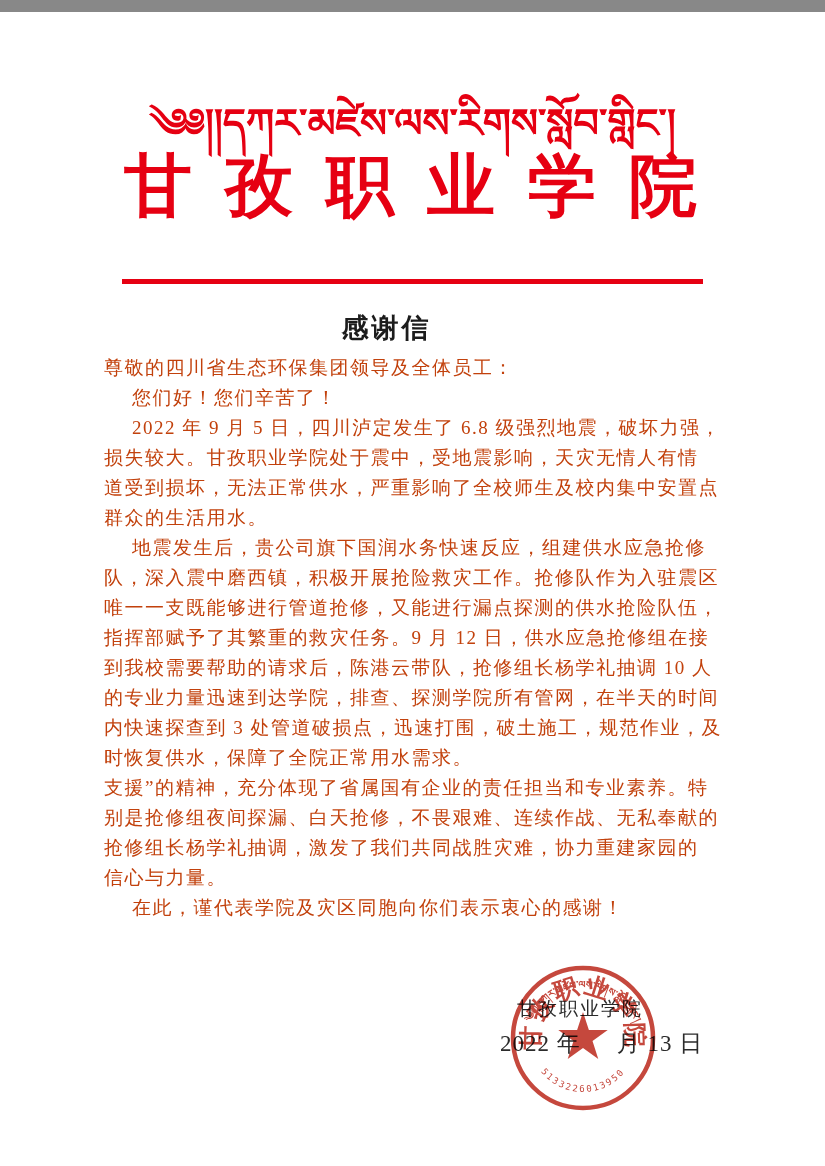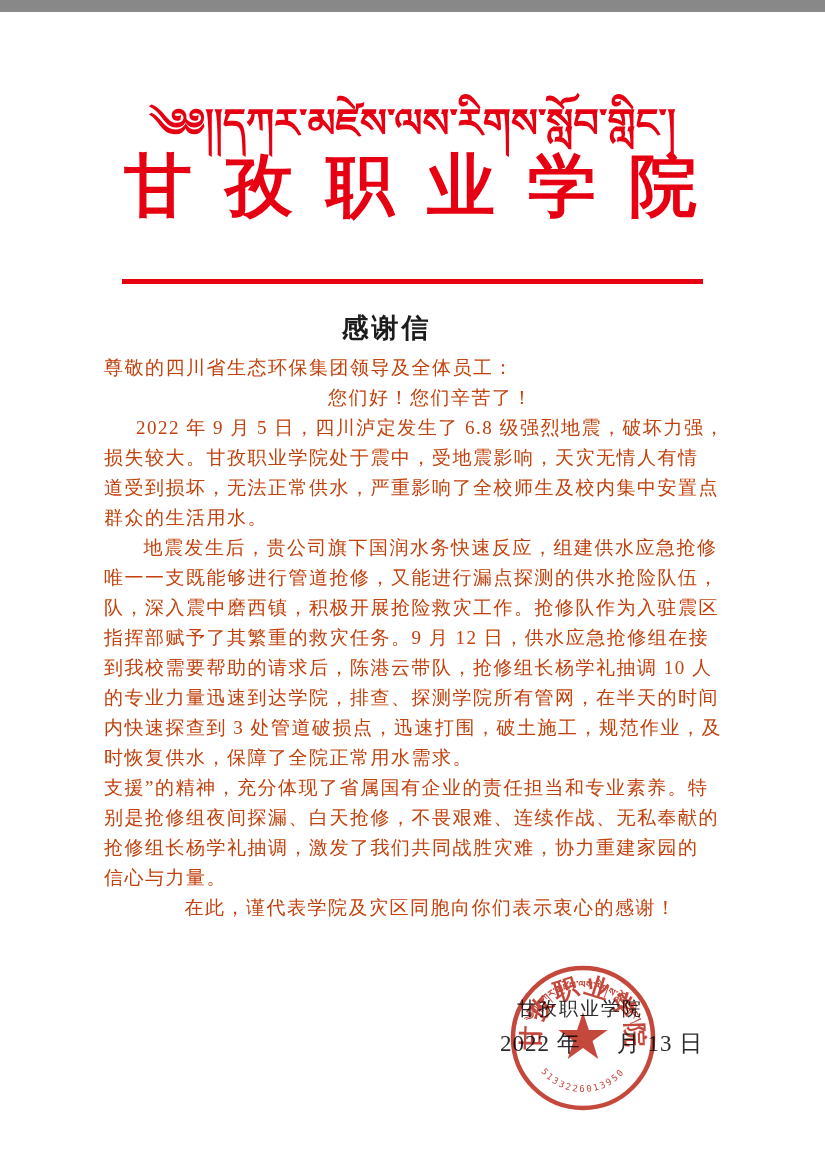--- a/index.html
+++ b/index.html
@@ -45,21 +45,21 @@
     color:#1c1c1c;
     font-family:"Liberation Sans","DejaVu Sans",sans-serif;
   }
   .body-text{
     position:absolute;top:341px;left:104px;width:625px;
     font-size:19px;line-height:30px;
     letter-spacing:1.5px;
     color:#c2410c;
   }
   .body-text .line{height:30px;white-space:nowrap;}
-  .body-text .ind{padding-left:28px;text-align:center;}
+  .body-text .ind{padding-left:28px;}
   
   .sig-name{
     position:absolute;top:984px;left:517px;
     font-size:19px;letter-spacing:2px;color:#2b2b2b;
     white-space:nowrap;
   }
   .sig-date{
     position:absolute;top:1016px;left:500px;
     font-size:23px;letter-spacing:1px;color:#2b2b2b;
     white-space:nowrap;
@@ -95,22 +95,22 @@
   <div class="letter-title">感谢信</div>
 
   <div class="body-text">
     <div class="line">尊敬的四川省生态环保集团领导及全体员工：</div>
     <div class="line ind">您们好！您们辛苦了！</div>
     <div class="line ind">2022 年 9 月 5 日，四川泸定发生了 6.8 级强烈地震，破坏力强，</div>
     <div class="line">损失较大。甘孜职业学院处于震中，受地震影响，天灾无情人有情</div>
     <div class="line">道受到损坏，无法正常供水，严重影响了全校师生及校内集中安置点</div>
     <div class="line">群众的生活用水。</div>
     <div class="line ind">地震发生后，贵公司旗下国润水务快速反应，组建供水应急抢修</div>
+    <div class="line">队，深入震中磨西镇，积极开展抢险救灾工作。抢修队作为入驻震区</div>
     <div class="line">唯一一支既能够进行管道抢修，又能进行漏点探测的供水抢险队伍，</div>
-    <div class="line">队，深入震中磨西镇，积极开展抢险救灾工作。抢修队作为入驻震区</div>
     <div class="line">指挥部赋予了其繁重的救灾任务。9 月 12 日，供水应急抢修组在接</div>
     <div class="line">到我校需要帮助的请求后，陈港云带队，抢修组长杨学礼抽调 10 人</div>
     <div class="line">的专业力量迅速到达学院，排查、探测学院所有管网，在半天的时间</div>
     <div class="line">内快速探查到 3 处管道破损点，迅速打围，破土施工，规范作业，及</div>
     <div class="line">时恢复供水，保障了全院正常用水需求。</div>
     <div class="line">支援”的精神，充分体现了省属国有企业的责任担当和专业素养。特</div>
     <div class="line">别是抢修组夜间探漏、白天抢修，不畏艰难、连续作战、无私奉献的</div>
     <div class="line">抢修组长杨学礼抽调，激发了我们共同战胜灾难，协力重建家园的</div>
     <div class="line">信心与力量。</div>
     <div class="line ind">在此，谨代表学院及灾区同胞向你们表示衷心的感谢！</div>

